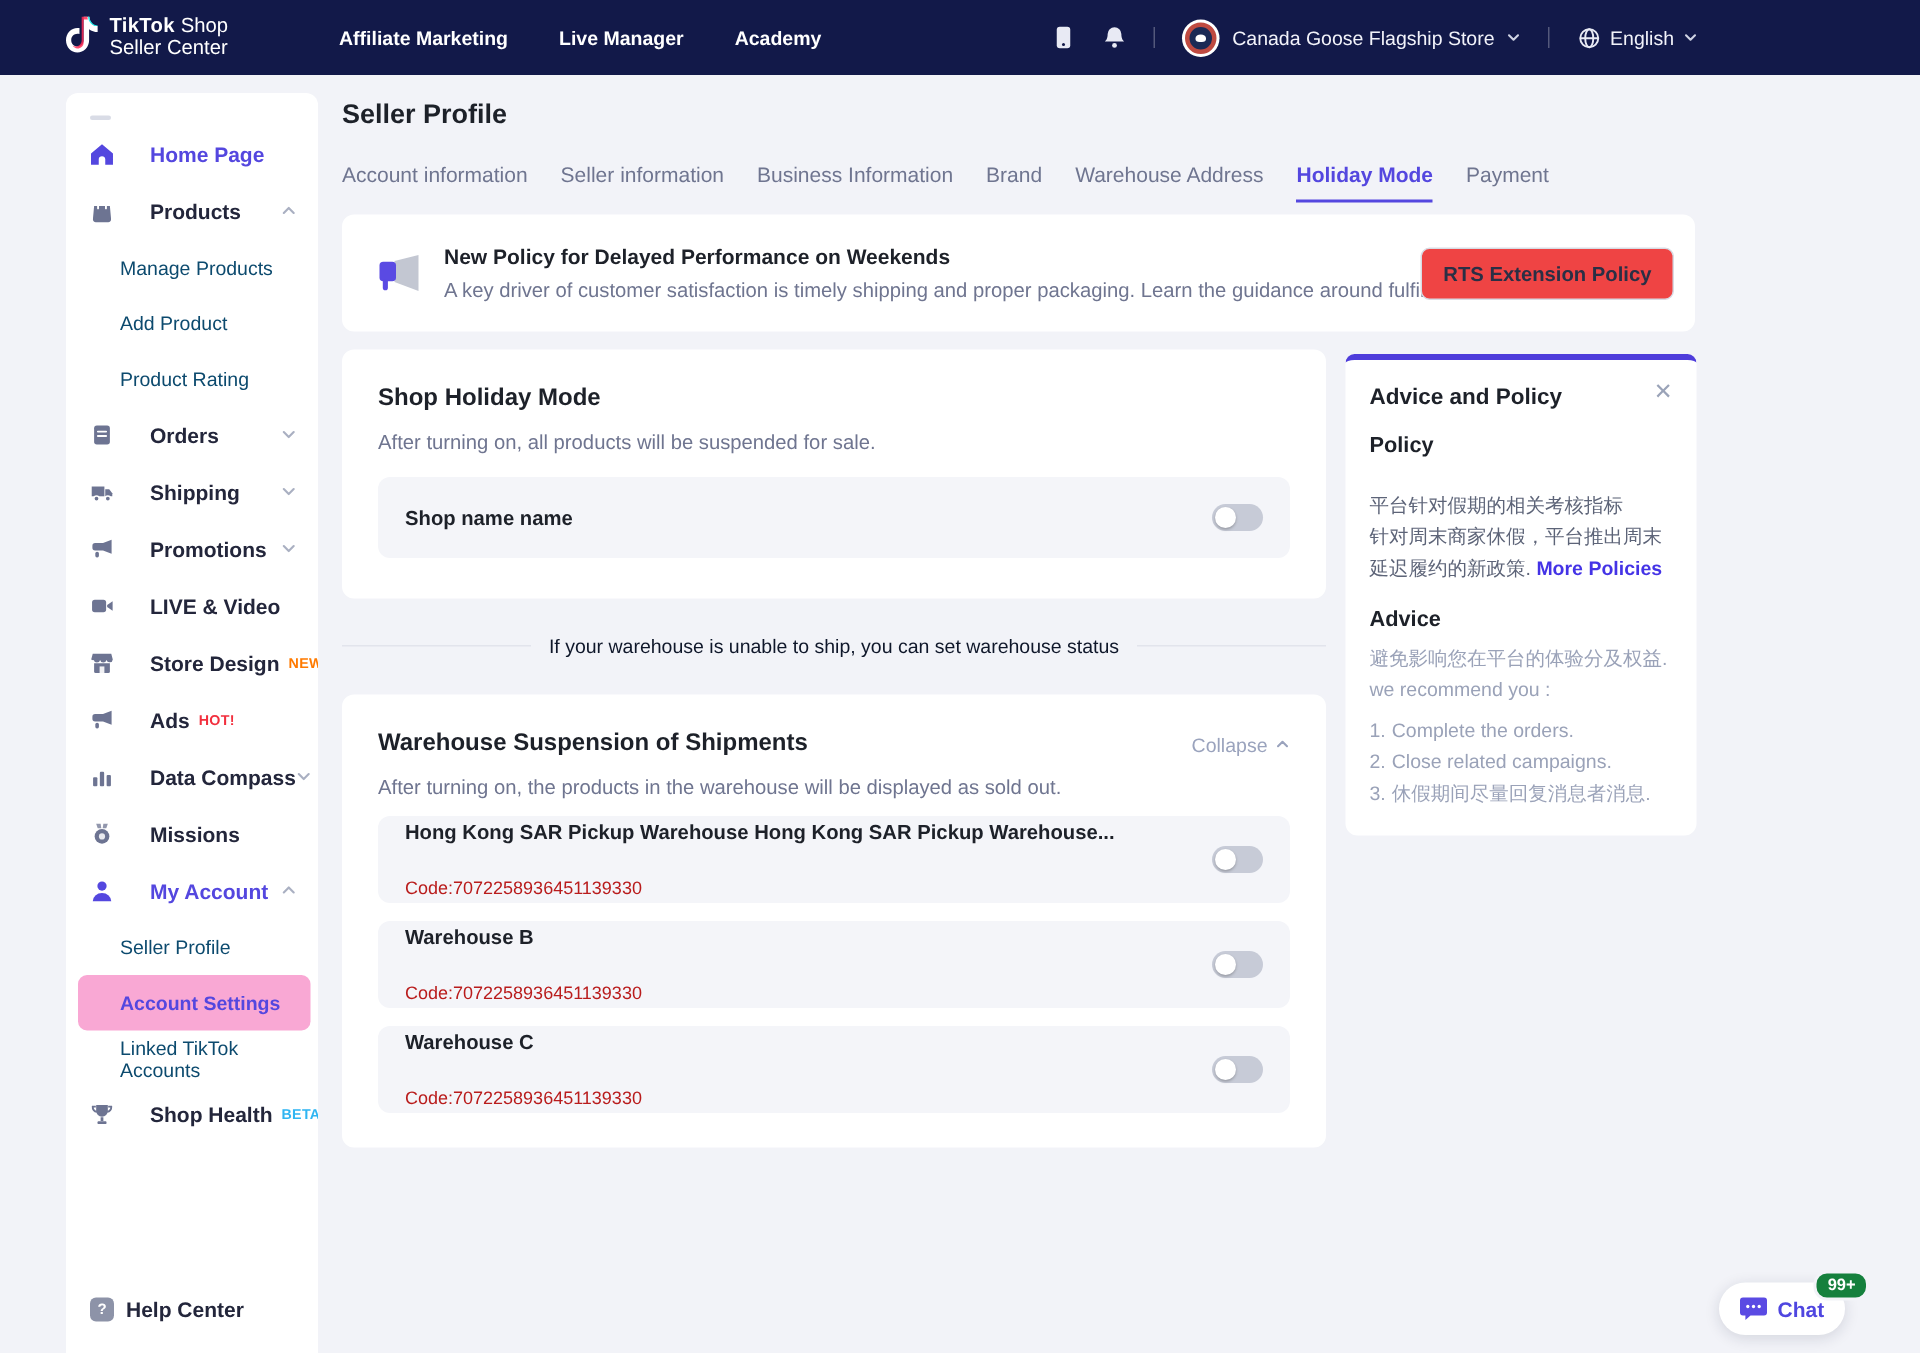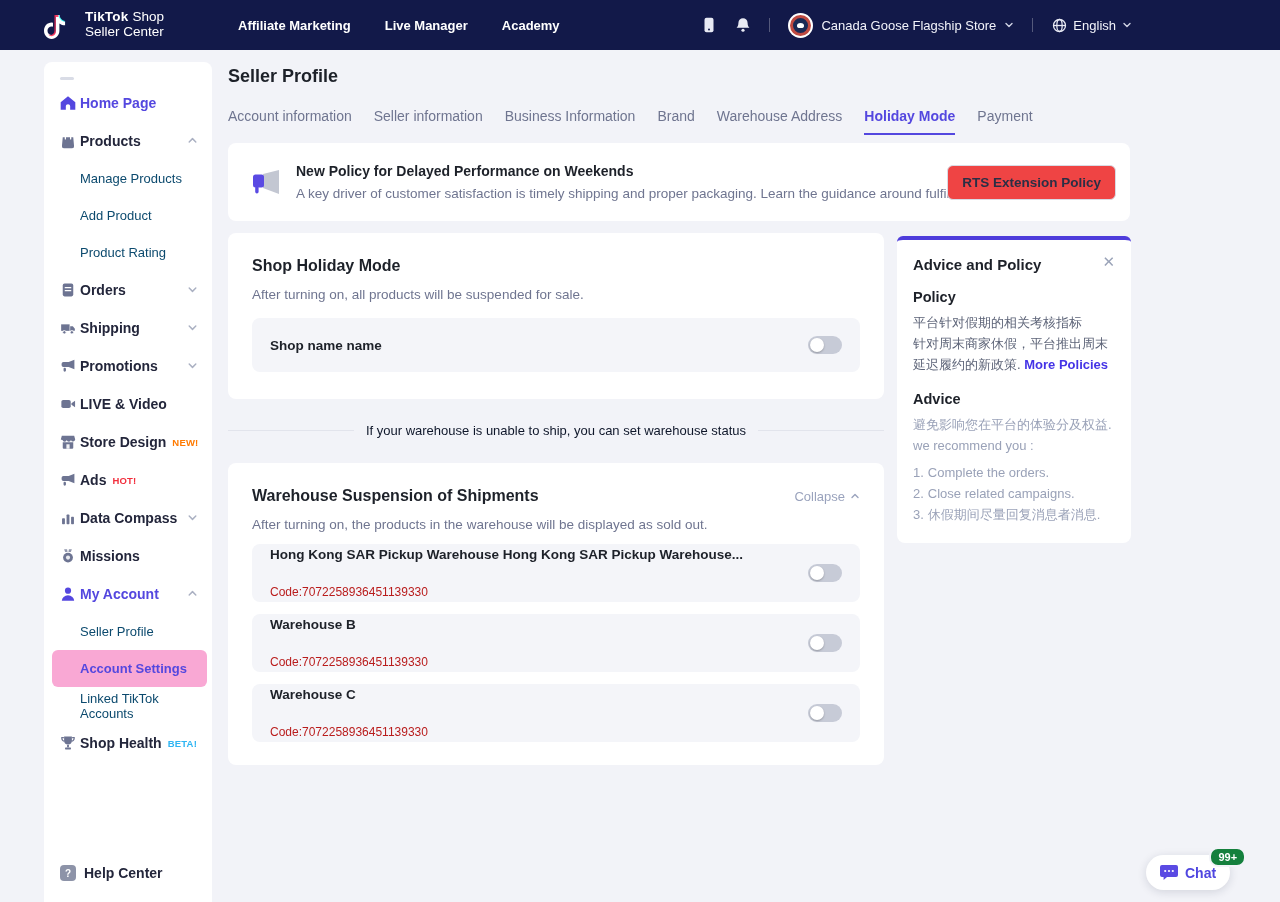--- a/index.html
+++ b/index.html
@@ -5,21 +5,21 @@
   * { margin:0; padding:0; box-sizing:border-box; }
   html,body { width:1280px; height:902px; }
   body {
     font-family:"Liberation Sans","DejaVu Sans",sans-serif;
     background:#f2f3f8; color:#1e2330; overflow:hidden; position:relative;
     -webkit-font-smoothing:antialiased;
   }
   
   .topbar{position:absolute;top:0;left:0;width:1280px;height:50px;background:#121949;
     display:flex;align-items:center;padding:0 148px 0 44px;color:#fff;}
-  .logo{display:flex;align-items:flex-end;gap:19px;}
+  .logo{display:flex;align-items:flex-start;gap:7px;}
   .logo-note{width:22px;height:26px;}
   .logo-text{line-height:1.1;font-size:13.5px;color:#fff;}
   .logo-text .l1 b{font-weight:800;letter-spacing:.2px;}
   .logo-text .l1 span{font-weight:400;margin-left:4px;}
   .topnav{display:flex;align-items:center;gap:34px;margin-left:74px;}
   .topnav .nav-item{font-size:13px;font-weight:700;color:#fff;cursor:pointer;white-space:nowrap;}
   .top-right{margin-left:auto;display:flex;align-items:center;gap:18px;}
   .tb-icon{width:16px;height:16px;display:flex;align-items:center;justify-content:center;cursor:pointer;}
   .tb-sep{width:1px;height:14px;background:rgba(255,255,255,.28);}
   .store-chip{display:flex;align-items:center;gap:8px;cursor:pointer;}
@@ -30,21 +30,21 @@
   .lang-chip{display:flex;align-items:center;gap:6px;cursor:pointer;}
   .lang-label{font-size:13px;color:#f2f3fa;}
   .chev{display:inline-flex;}
   
   .sidebar{position:absolute;left:44px;top:62px;width:168px;height:840px;background:#fff;
     border-radius:8px 8px 0 0;display:flex;flex-direction:column;overflow:hidden;}
   .side-handle{width:14px;height:3px;border-radius:2px;background:#d9dce6;margin:15px 0 4px 16px;}
   .side-item{height:38px;display:flex;align-items:center;padding:0 14px 0 16px;cursor:pointer;
     font-size:14px;font-weight:700;color:#23263b;flex:none;}
   .side-item .ic{width:16px;height:16px;color:#6d7492;flex:none;}
-  .side-item .lbl{margin-left:4px;white-space:nowrap;}
+  .side-item .lbl{margin-left:24px;white-space:nowrap;}
   .side-item .side-chevron{margin-left:auto;color:#aab0c2;}
   .side-item.active{color:#5447df;}
   .side-item.active .ic{color:#5447df;}
   .side-badge{font-size:9.5px;font-weight:800;margin-left:6px;letter-spacing:.2px;}
   .side-badge.new{color:#ff7a00;} .side-badge.hot{color:#f22f3d;} .side-badge.beta{color:#2fb5f2;}
   .side-sub{height:37px;display:flex;align-items:center;padding-left:36px;font-size:13px;color:#0c4a6e;
     cursor:pointer;flex:none;}
   .side-sub.active{color:#5447df;font-weight:700;background:#f9a8d4;border-radius:6px;margin:0 5px 0 8px;padding-left:28px;}
   .side-footer{margin-top:auto;padding-bottom:10px;}
   .help-item{height:38px;display:flex;align-items:center;padding:0 16px;font-size:14px;font-weight:700;color:#23263b;cursor:pointer;}
@@ -83,21 +83,21 @@
   .wh-info{min-width:0;}
   .wh-name{font-size:13.5px;font-weight:700;color:#1d2129;white-space:nowrap;}
   .wh-code{font-size:12px;color:#b91c1c;margin-top:23px;}
   
   .advice{left:897px;top:236px;width:234px;border-top:4px solid #4e3cdb;border-radius:6px 6px 8px 8px;
     padding:16px 16px 18px;}
   .advice-head{display:flex;align-items:flex-start;}
   .advice-title{font-size:15px;font-weight:800;color:#1d2129;}
   .advice-close{margin-left:auto;color:#9aa3b8;font-size:15px;line-height:1;cursor:pointer;margin-top:-2px;}
   .sec-h{font-size:14.5px;font-weight:800;color:#1d2129;margin-top:16px;}
-  .policy-text{font-size:13px;line-height:21px;color:#5d6478;margin-top:7px;}
+  .policy-text{font-size:13px;line-height:21px;color:#5d6478;margin-top:21px;}
   .policy-text a{color:#4433e6;font-weight:700;text-decoration:none;cursor:pointer;}
   .advice-text{font-size:13px;line-height:21px;color:#9aa2b8;margin-top:7px;}
   .advice-list{margin-top:6px;font-size:13px;line-height:21px;color:#9aa2b8;list-style:none;}
   .advice-list li{display:flex;gap:4px;}
   
   .chat-wrap{position:absolute;left:1146px;top:855px;}
   .chat-pill{height:35px;background:#fff;border-radius:18px;box-shadow:0 2px 10px rgba(20,25,60,.14);
     display:flex;align-items:center;padding:0 14px;gap:7px;cursor:pointer;}
   .chat-label{font-size:14px;font-weight:700;color:#4f46e0;}
   .chat-badge{position:absolute;right:-16px;top:-8px;background:#15803d;color:#fff;font-size:11px;font-weight:800;

